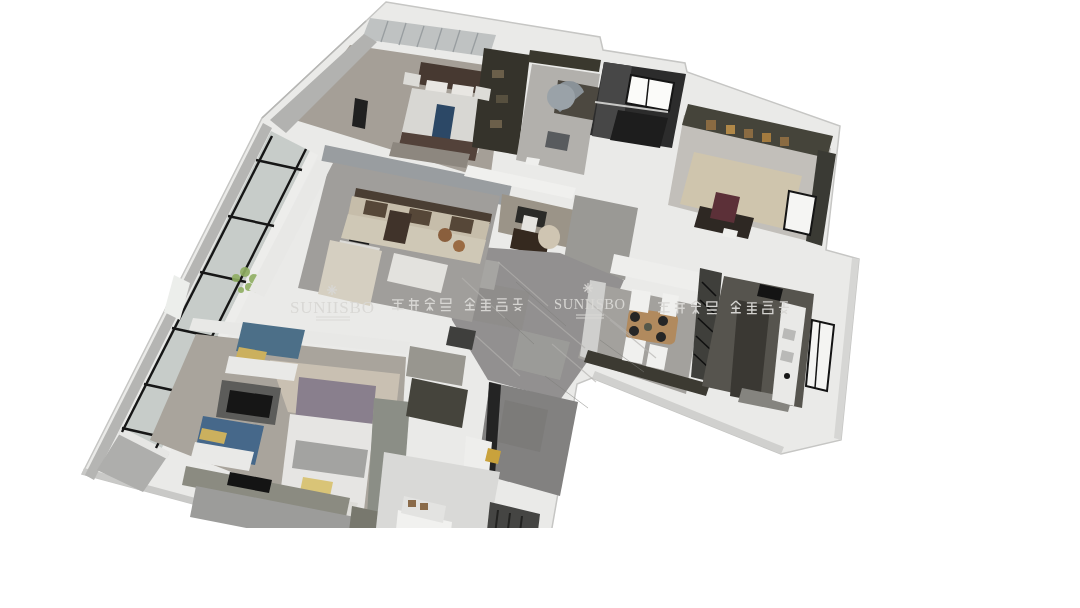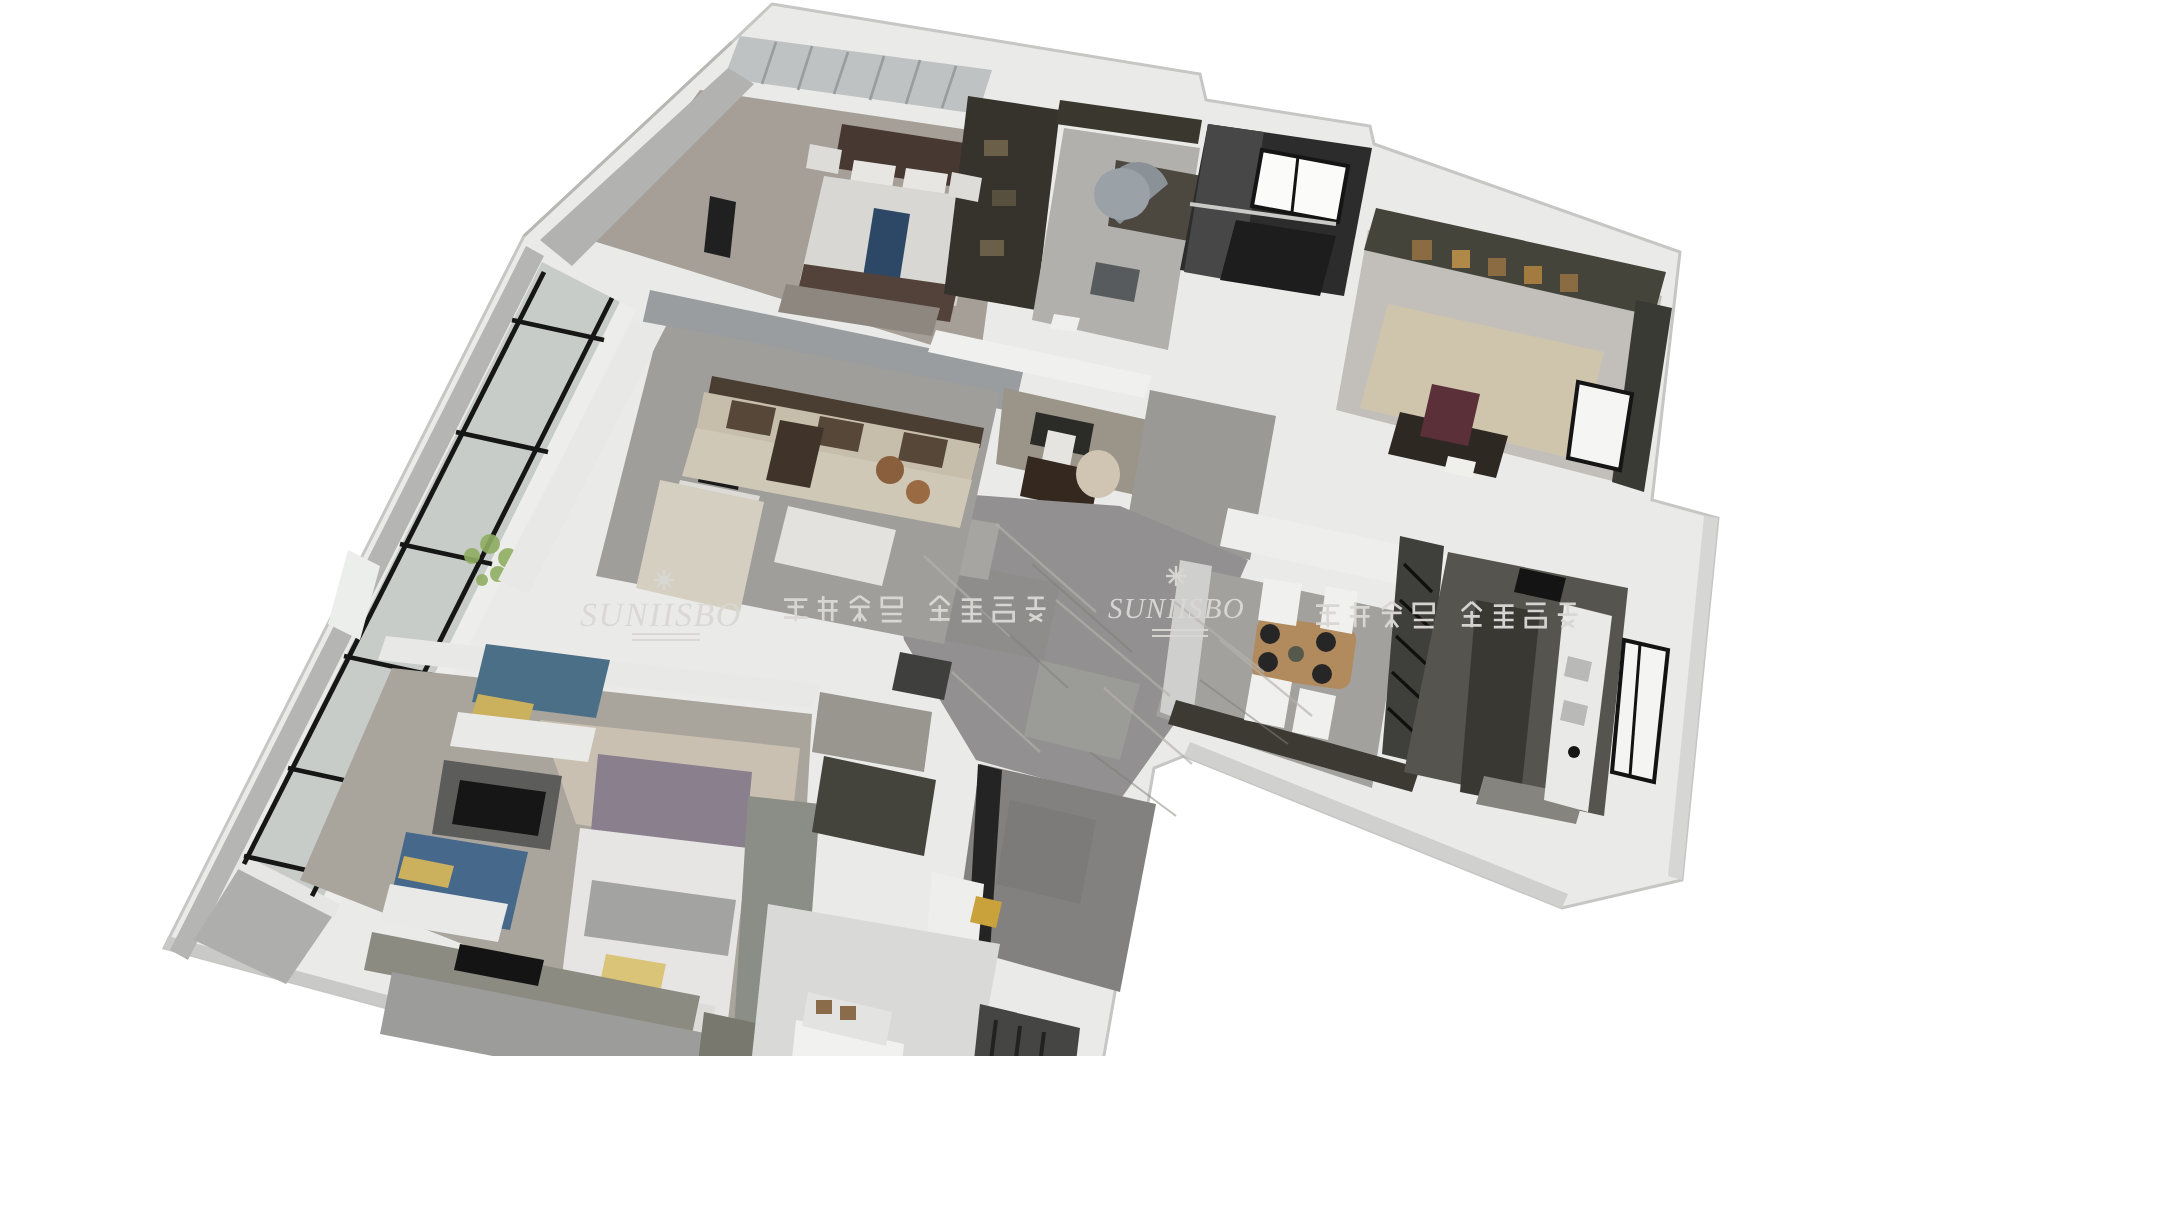--- a/index.html
+++ b/index.html
@@ -1,16 +1,16 @@
 <!DOCTYPE html>
 <html><head>
 <meta charset="utf-8">
 <style>
 html,body{margin:0;padding:0;background:#ffffff;}
-#c{position:relative;width:1080px;height:528px;overflow:hidden;font-family:"Liberation Sans",sans-serif;font-style:italic;}
+#c{position:relative;width:1080px;height:528px;overflow:hidden;font-family:"Liberation Sans",sans-serif;}
 </style>
 </head>
 <body>
 <div id="c">
 <svg width="1080" height="608" viewBox="0 0 1080 608">
 <rect width="1080" height="608" fill="#ffffff"></rect>
 
 <polygon points="386,2 600,37 603,50 685,63 687,72 840,126 826,250 859,259 841,440 781,454 592,378 577,384 541,591 537,598 380,584 372,552 82,474 262,118 366,21" fill="#eaeae8" stroke="#c6c6c4" stroke-width="1.5"></polygon>
 
 <polygon points="592,378 781,454 784,447 595,371" fill="#d0d0ce"></polygon>

